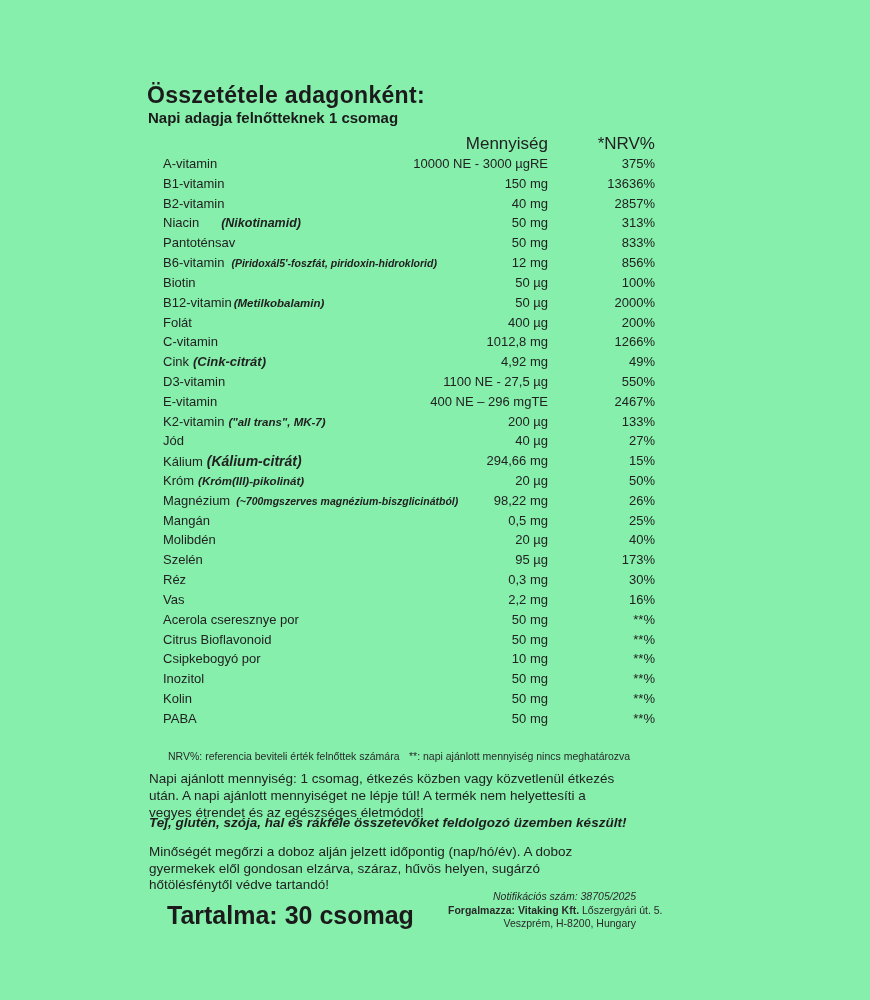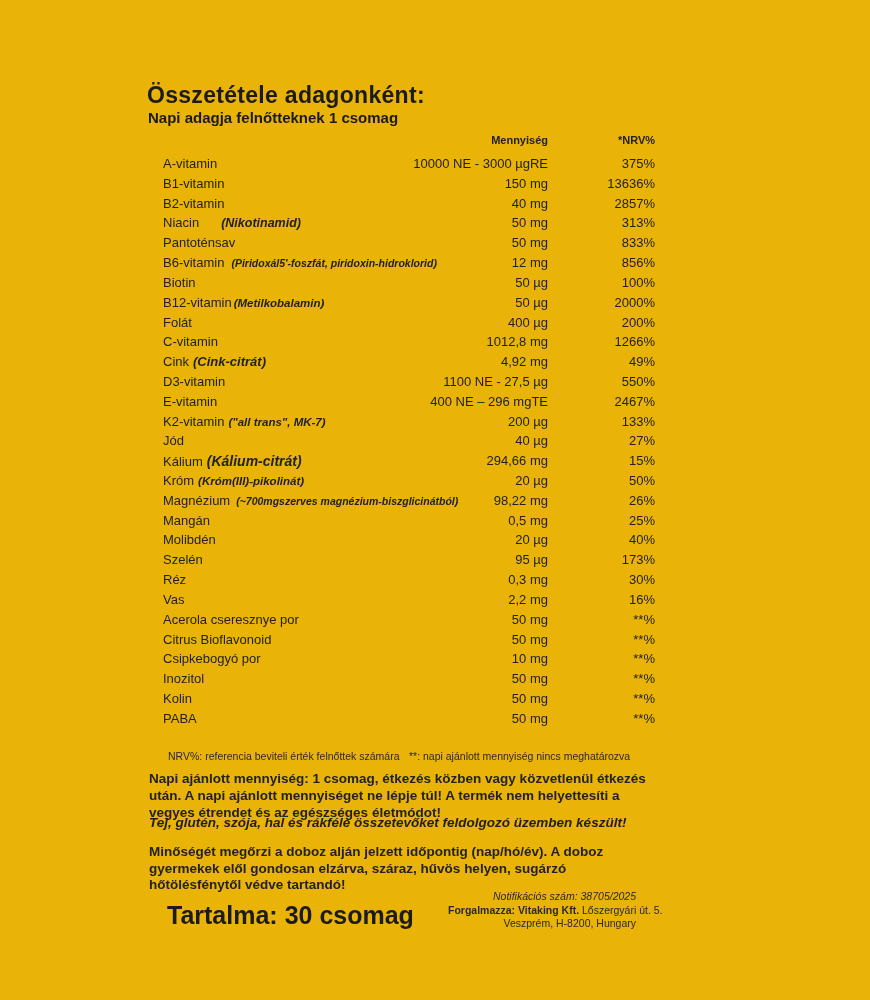--- a/index.html
+++ b/index.html
@@ -1,21 +1,21 @@
 <!DOCTYPE html>
 <html><head>
 <meta charset="utf-8">
 <style>
   * { margin: 0; padding: 0; box-sizing: border-box; }
   html, body { background: #ffffff; }
   .page {
     position: relative;
     width: 870px;
     height: 1000px;
-    background: #eab308;
+    background: #86efac;
     font-family: "Liberation Sans", sans-serif;
     color: #222222;
     overflow: hidden;
   }
   .title {
     position: absolute;
     left: 147px; top: 82px;
     font-size: 23px;
     font-weight: bold;
     color: #1b1b1b;
@@ -29,22 +29,22 @@
     color: #1b1b1b;
   }
   .table {
     position: absolute;
     left: 148px; top: 132px;
     width: 515px;
   }
   .thead {
     position: relative;
     height: 22px;
-    font-size: 11px;
-    font-weight: bold;
+    font-size: 17px;
+    font-weight: normal;
   }
   .thead .h-amount {
     position: absolute; left: 240px; width: 160px; text-align: right; top: 2px;
   }
   .thead .h-nrv {
     position: absolute; left: 410px; width: 97px; text-align: right; top: 2px;
   }
   .row {
     position: relative;
     height: 19.82px;
@@ -86,21 +86,20 @@
   .footnotes .fn-nrv { position: absolute; left: 20px; top: 0; white-space: nowrap; }
   .footnotes .fn-star { position: absolute; left: 261px; top: 0; white-space: nowrap; }
   .para {
     position: absolute;
     left: 149px;
     width: 500px;
     font-size: 13.5px;
     line-height: 17px;
     white-space: pre-line;
     color: #222222;
-    font-weight: bold;
   }
   .para-dosage { top: 770px; }
   .allergen {
     position: absolute;
     left: 149px; top: 815px;
     width: 510px;
     font-size: 13.5px;
     font-weight: bold;
     font-style: italic;
     white-space: nowrap;

